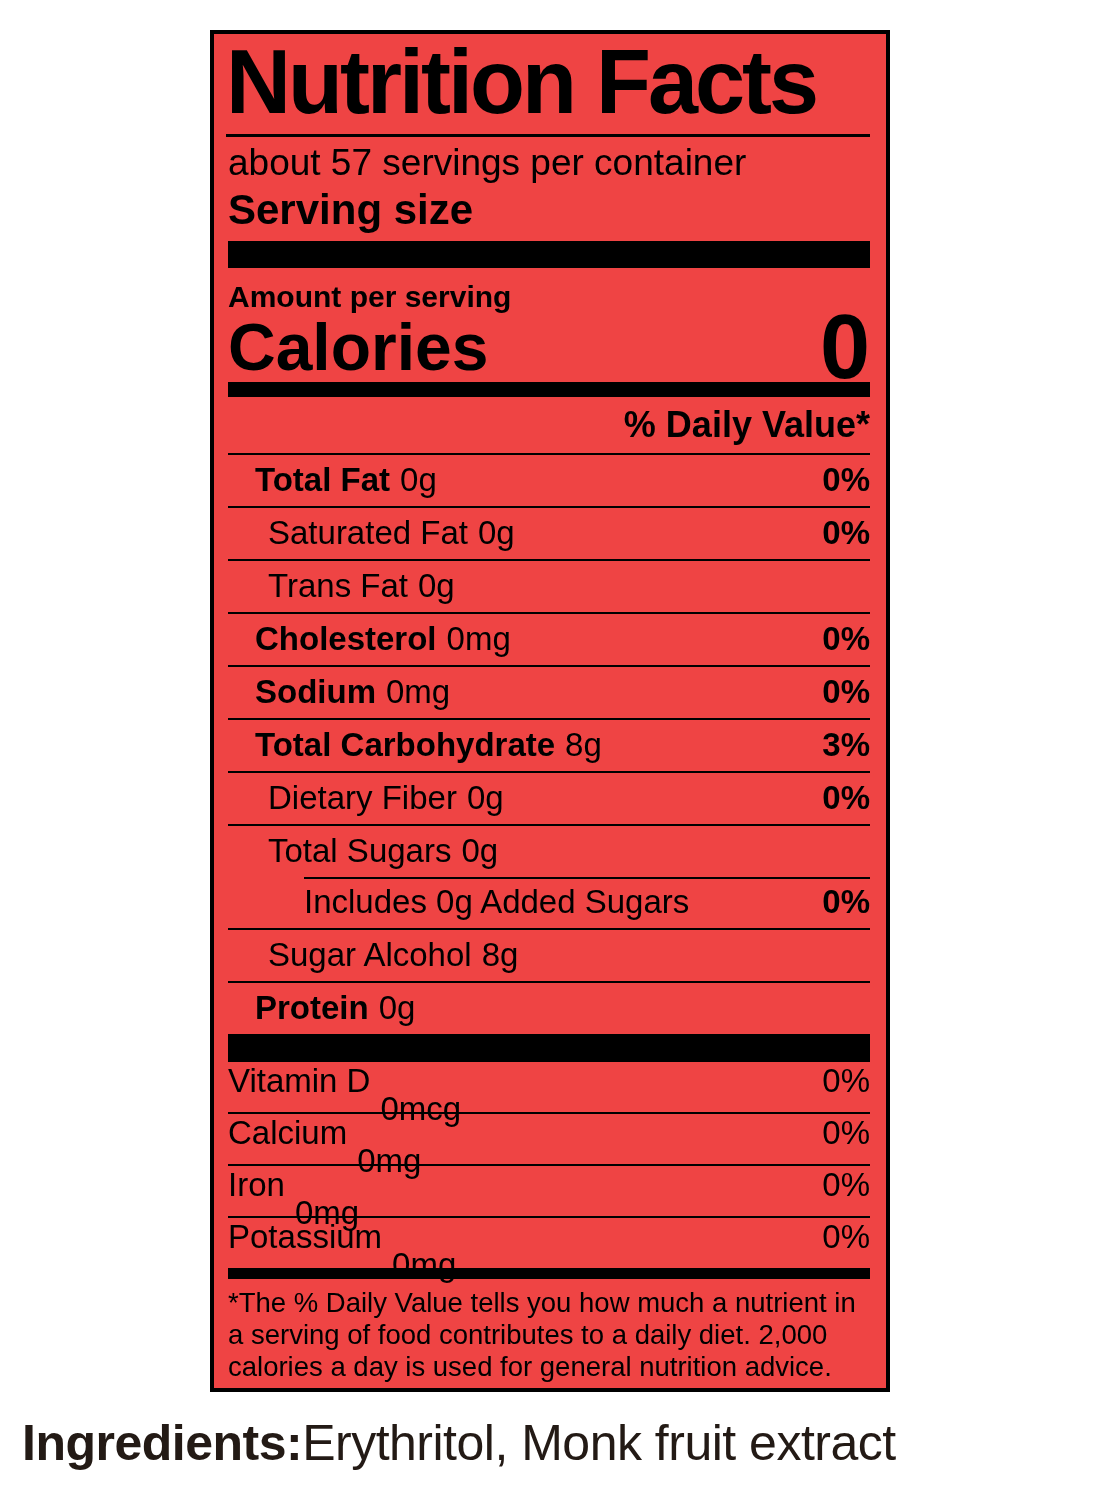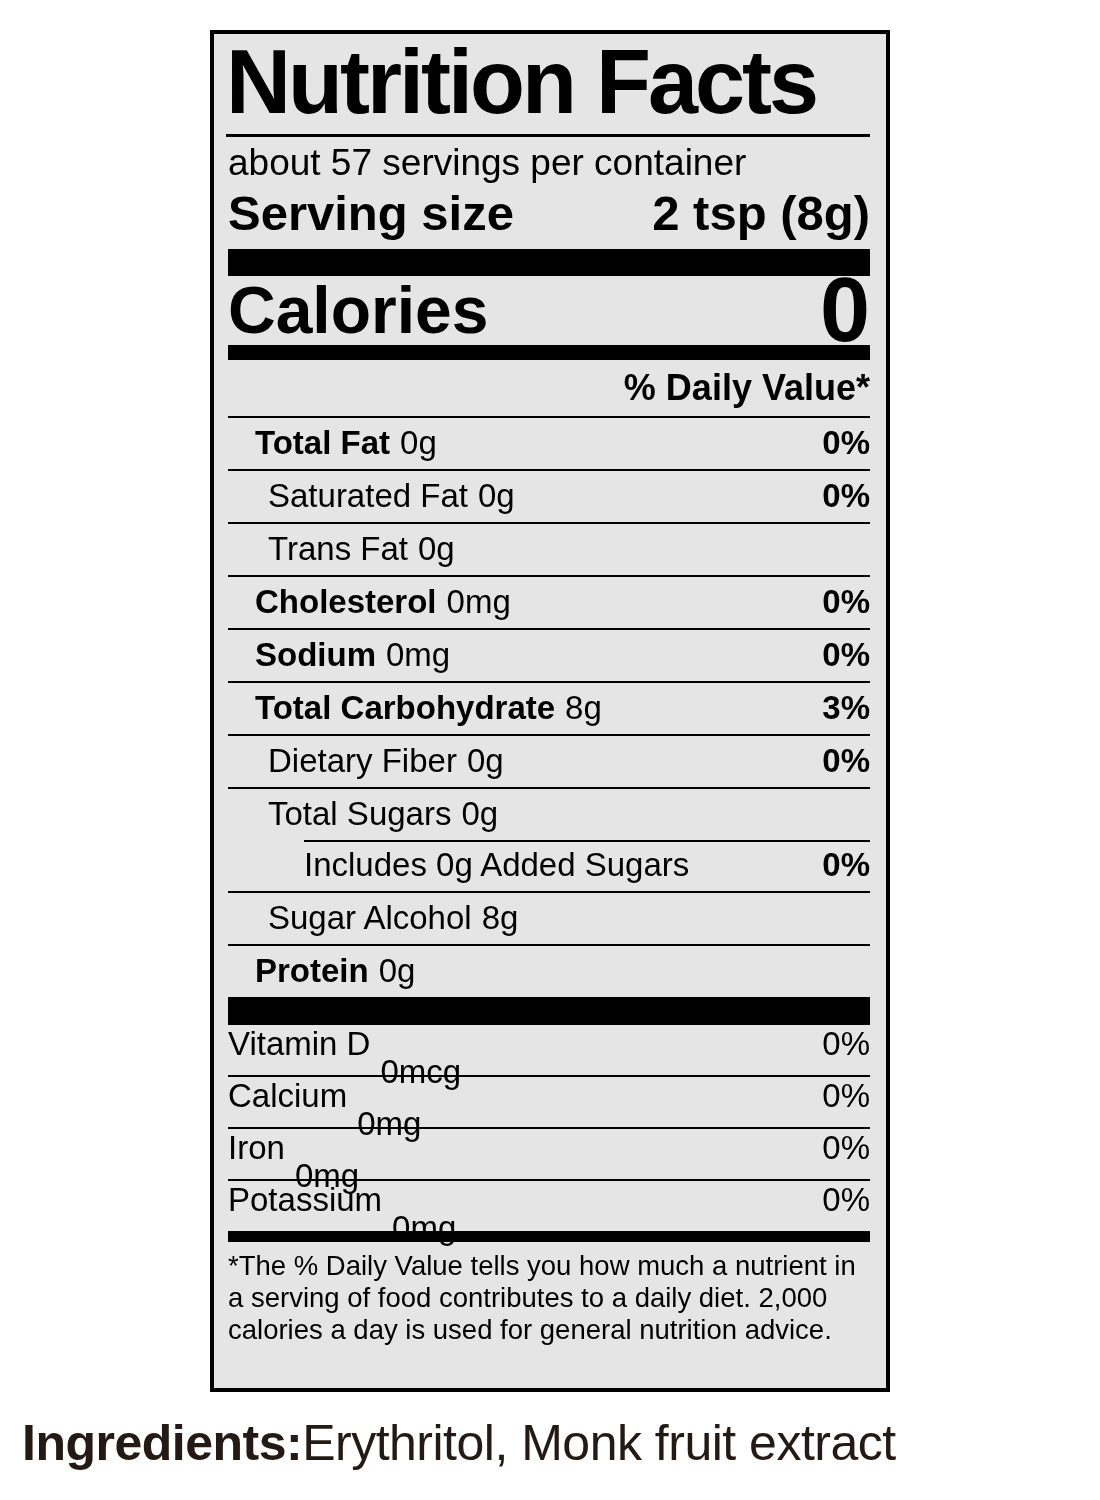--- a/index.html
+++ b/index.html
@@ -4,31 +4,31 @@
 <style>
   html,body { margin:0; padding:0; background:#ffffff; }
   .page {
     position:relative; width:1100px; height:1500px; background:#ffffff;
     font-family:"Liberation Sans", sans-serif; color:#000;
     overflow:hidden;
   }
   .nf-label {
     position:absolute; left:210px; top:30px; width:680px; height:1362px;
     border:4px solid #000; box-sizing:border-box; padding:0 16px 0 14px;
-    background:#e5e5e5;
+    background:#ef4444;
   }
   .title {
     font-size:90px; font-weight:bold; letter-spacing:-3px; line-height:0.95;
     margin:6px 0 0 -2px; padding-bottom:8px; border-bottom:3px solid #000;
     white-space:nowrap;
   }
   .servings { font-size:37px; line-height:1.1; padding-top:6px; }
   .serving-size-row {
     display:flex; justify-content:space-between; align-items:baseline;
-    font-weight:bold; font-size:49px; line-height:1.1; padding:4px 0 8px;
+    font-weight:bold; font-size:42px; line-height:1.1; padding:4px 0 8px;
   }
   .bar { background:#000; }
   .h27 { height:27px; } .h15 { height:15px; } .h28 { height:28px; } .h11 { height:11px; }
   .aps { font-weight:bold; font-size:30px; line-height:1.1; padding-top:12px; }
   .cal-row {
     display:flex; justify-content:space-between; align-items:center;
     padding-bottom:1px; height:68px;
   }
   .cal-label { font-size:66px; font-weight:bold; line-height:0.95; }
   .cal-value { font-size:90px; font-weight:bold; line-height:0.80; }
@@ -68,25 +68,25 @@
 
 <div class="page">
   <div class="nf-label">
 
     <div class="title">Nutrition Facts</div>
 
     <div class="servings">about 57 servings per container</div>
 
     <div class="serving-size-row">
       <span>Serving size</span>
-      <span>2 tsp (8g)</span>
     </div>
 
     <div class="bar h27"></div>
 
+    <div class="aps">Amount per serving</div>
 
     <div class="cal-row">
       <span class="cal-label">Calories</span>
       <span class="cal-value">0</span>
     </div>
 
     <div class="bar h15"></div>
 
     <div class="dv-header">% Daily Value*</div>
 

